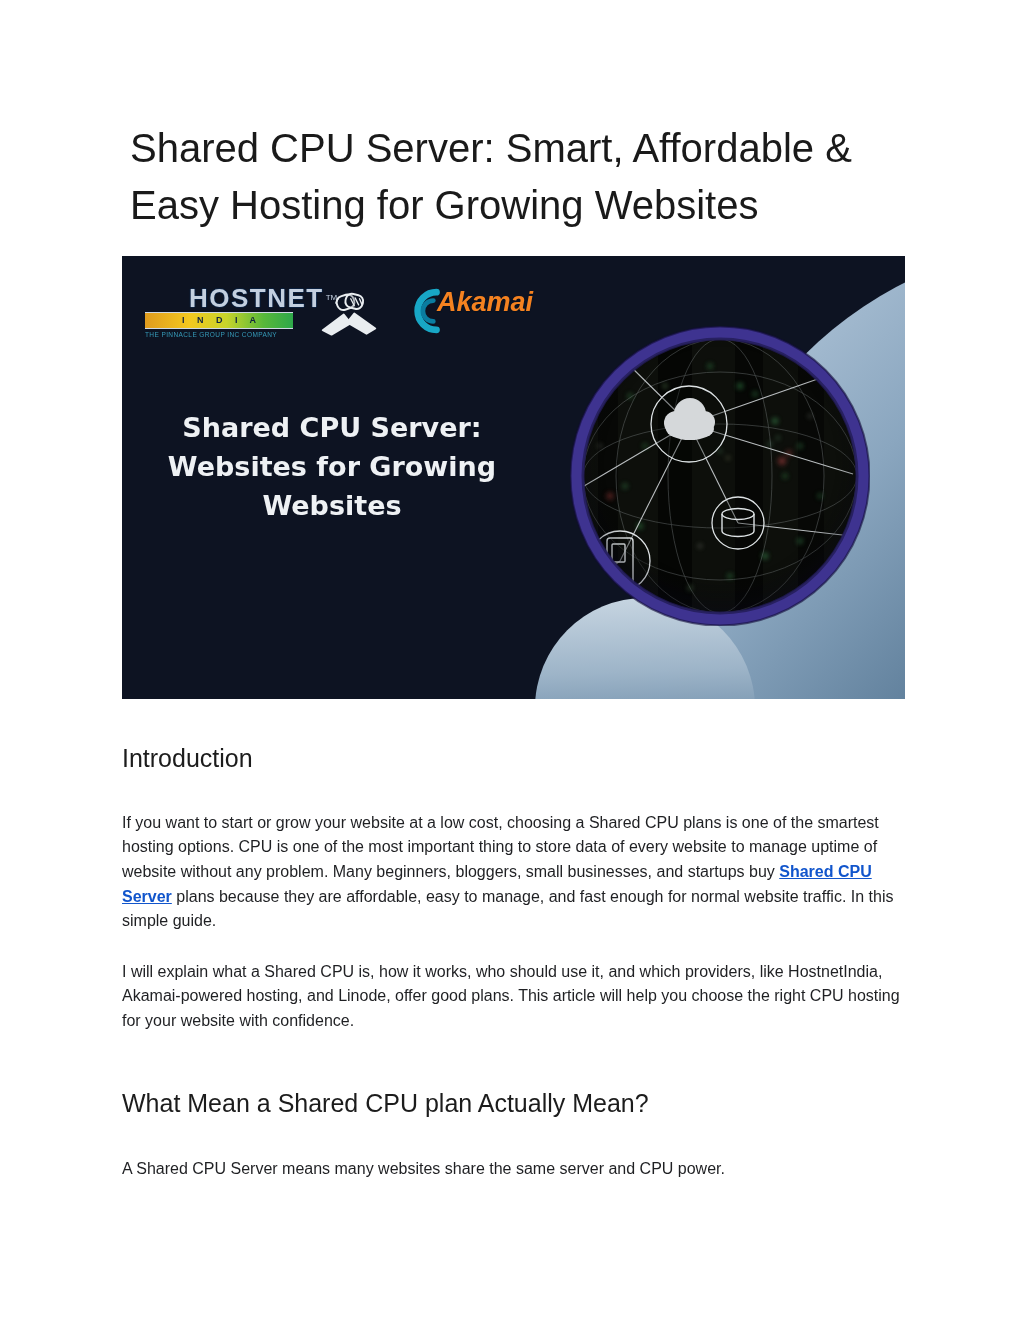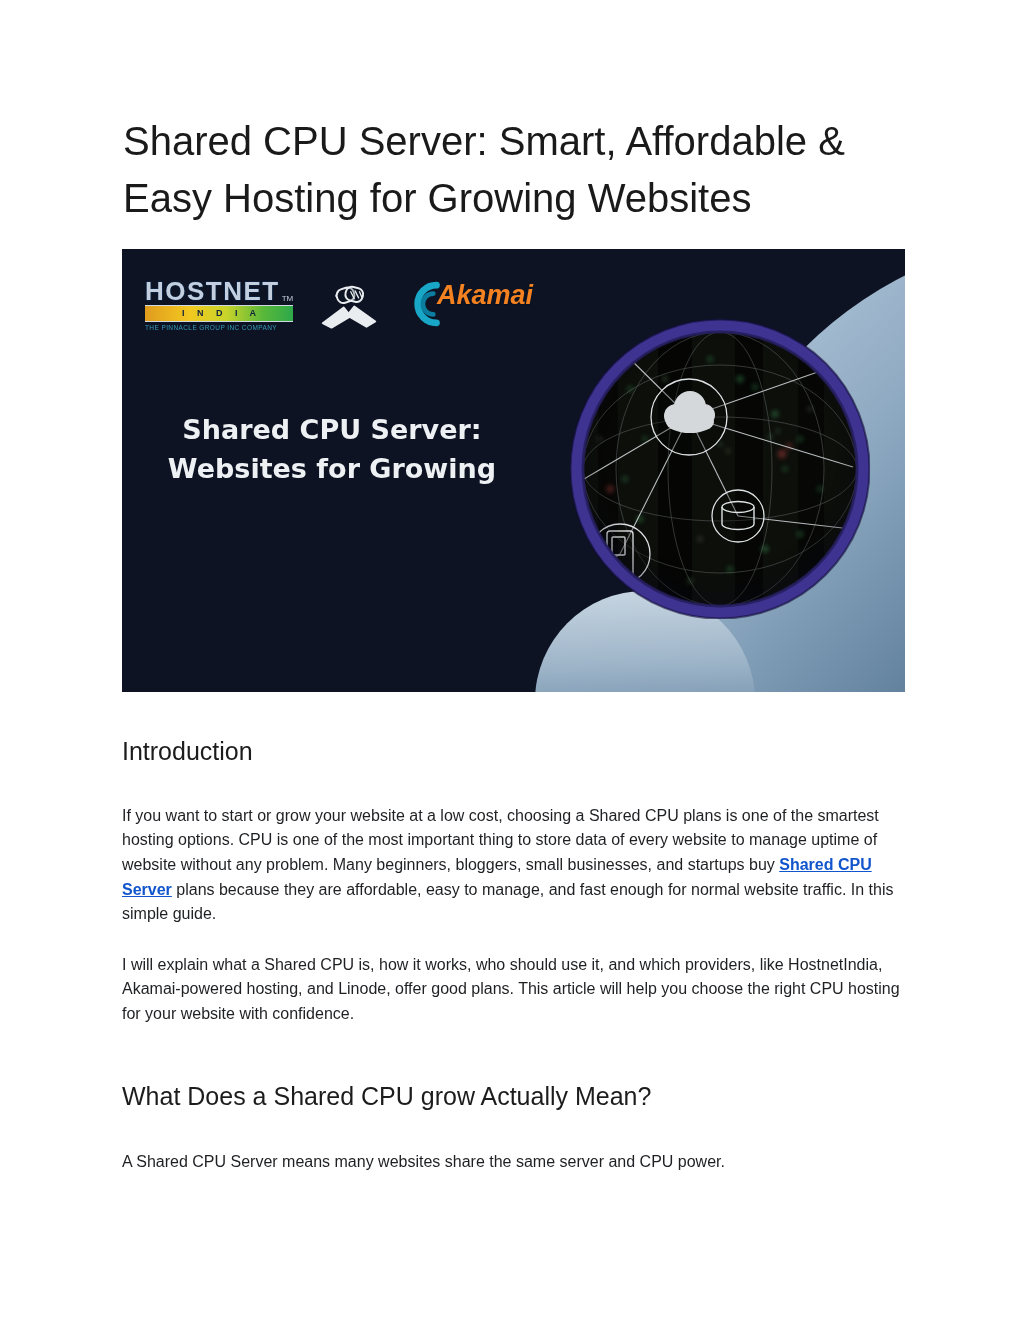--- a/index.html
+++ b/index.html
@@ -4,21 +4,21 @@
 <style>
   html,body{margin:0;padding:0;}
   body{
     width:1024px;height:1325px;background:#ffffff;overflow:hidden;
     font-family:"Liberation Sans", sans-serif;color:#1f2023;
   }
   .content{width:783px;margin:0 0 0 122px;}
 
   
   .doc-title{
-    margin:1px;padding-top:112px;
+    margin:8px;padding-top:112px;
     font-size:40px;line-height:1.43;font-weight:400;color:#1a1a1a;
   }
 
   
   .banner{
     position:relative;margin-top:22px;width:783px;height:443px;
     background:#0d1322;overflow:hidden;
   }
   .sphere-big{
     position:absolute;left:568px;top:-15px;width:780px;height:780px;border-radius:50%;
@@ -30,21 +30,21 @@
     background:linear-gradient(178deg,#c8d6e2 0%,#9db4c8 34%,#6d8ca8 62%,#4c6d8c 90%);
     z-index:2;
   }
   .globe-svg{position:absolute;left:448px;top:70px;z-index:3;}
 
   .logo-row{
     position:absolute;left:23px;top:20px;z-index:4;
     display:flex;align-items:center;gap:26px;height:70px;
   }
   .hostnet{display:flex;flex-direction:column;width:150px;}
-  .hostnet-name-row{display:flex;align-items:flex-end;}
+  .hostnet-name-row{display:flex;align-items:center;margin-left:44px;}
   .hostnet-name{
     font-weight:700;font-size:26px;line-height:26px;letter-spacing:1.5px;color:#c3cfdf;
     text-shadow:0 1px 0 #0a1f3d,0 -1px 0 #0a1f3d,1px 0 0 #0a1f3d,-1px 0 0 #0a1f3d;
   }
   .hostnet-tm{font-size:8px;color:#c3cfdf;margin-left:2px;line-height:10px;}
   .hostnet-band{
     margin-top:2px;height:15px;width:148px;
     background:linear-gradient(90deg,#df9b1e 0%,#f3c81f 30%,#c8d42a 55%,#58b83a 80%,#2ea84a 100%);
     box-shadow:0 -1px 0 #cfd9e4,0 1px 0 #cfd9e4;
     font-size:9px;font-weight:700;letter-spacing:5px;color:#10243f;
@@ -54,21 +54,21 @@
     margin-top:3px;font-size:6.5px;letter-spacing:.4px;color:#3aa9c9;
     white-space:nowrap;filter:blur(.4px);opacity:.9;
   }
   .akamai{display:flex;align-items:flex-start;}
   .akamai-text{
     font-weight:700;font-style:italic;font-size:27px;color:#f58220;margin-left:-10px;
     text-shadow:0 1px 1px #06101f;
   }
 
   .headline{
-    position:absolute;left:15px;top:161px;width:390px;z-index:4;
+    position:absolute;left:15px;top:152px;width:390px;z-index:4;
     text-align:center;font-family:"DejaVu Sans", sans-serif;
     font-weight:700;font-size:27px;line-height:39px;color:#eef1f4;
   }
 
   
   .section-heading{
     font-weight:400;font-size:25px;line-height:1.25;color:#1c1c1c;margin:0;
   }
   .h-intro{margin-top:44px;}
   .h-meaning{margin-top:54px;}
@@ -209,26 +209,27 @@
           <path d="M31,5 A16.5,16.5 0 1 0 31,41" fill="none" stroke="#18a7c6" stroke-width="6.5" stroke-linecap="round"></path>
           <path d="M28,13 A10,10 0 1 0 28,33" fill="none" stroke="#0a7da0" stroke-width="4.5" stroke-linecap="round"></path>
         </svg>
         <span class="akamai-text">Akamai</span>
       </div>
     </div>
 
     <div class="headline">
       <div>Shared CPU Server:</div>
       <div>Websites for Growing</div>
+      <div>Websites</div>
     </div>
   </div>
 
   <h2 class="section-heading h-intro">Introduction</h2>
 
   <p class="para p-first"><span>If you want to start or grow your website at a low cost, choosing a Shared CPU plans is one of the smartest hosting options. CPU is one of the most important thing to store data of every website to manage uptime of website without any problem. Many beginners, bloggers, small businesses, and startups buy </span><a class="doclink" href="#">Shared CPU Server</a><span> plans because they are affordable, easy to manage, and fast enough for normal website traffic. In this simple guide.</span></p>
 
   <p class="para p-follow">I will explain what a Shared CPU is, how it works, who should use it, and which providers, like HostnetIndia, Akamai-powered hosting, and Linode, offer good plans. This article will help you choose the right CPU hosting for your website with confidence.</p>
 
-  <h2 class="section-heading h-meaning">What Does a Shared CPU grow Actually Mean?</h2>
+  <h2 class="section-heading h-meaning">What Mean a Shared CPU plan Actually Mean?</h2>
 
   <p class="para p-after-h">A Shared CPU Server means many websites share the same server and CPU power.</p>
 
 </div>
 
 </body></html>

